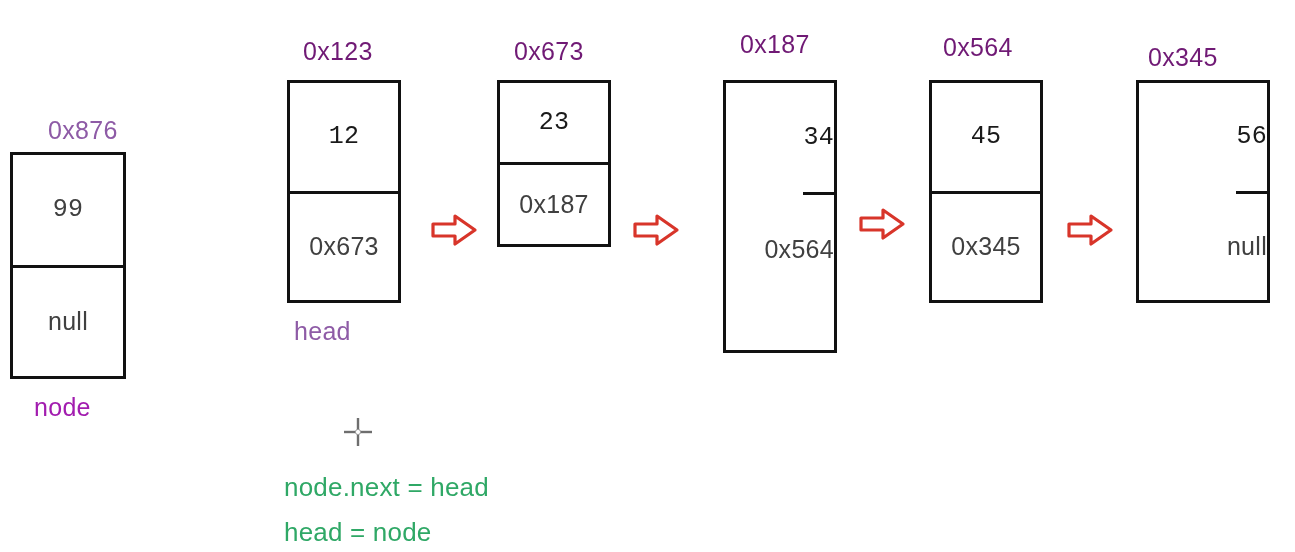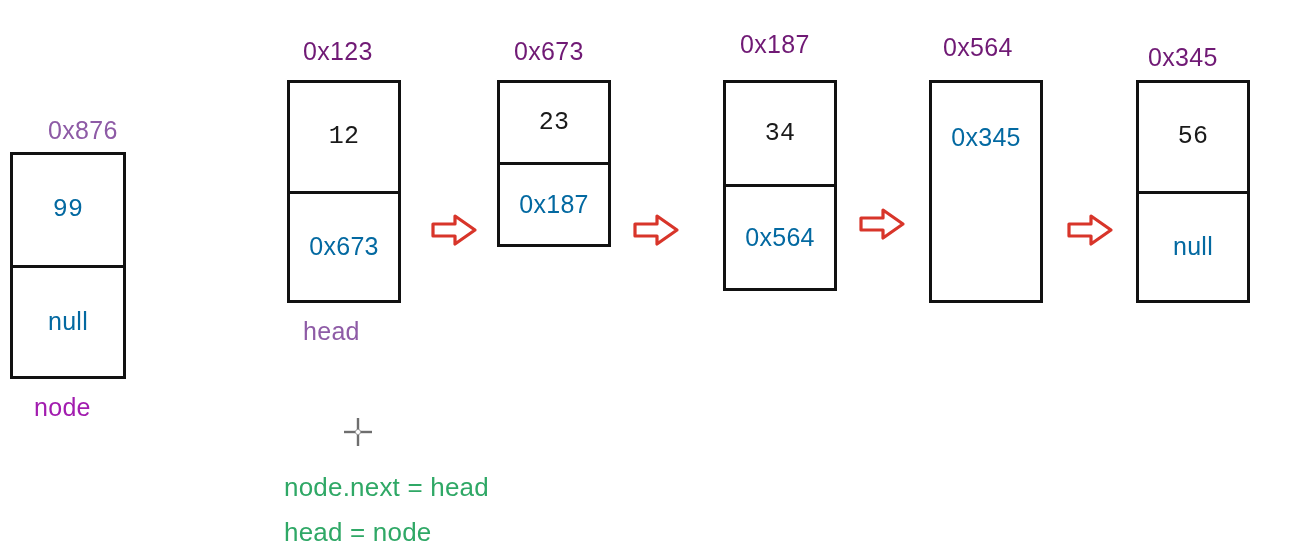--- a/index.html
+++ b/index.html
@@ -45,21 +45,21 @@
   }
   .cell.data {
     border-bottom: 3px solid #111111;
     font-family: Liberation Mono, monospace;
   }
   .cell.ptr {
     border-bottom: 0;
   }
 
   .val-black { color: #1a1a1a; }
-  .val-red   { color: #0369a1; }
+  .val-red   { color: #404040; }
 
   
   .addr-label {
     position: absolute;
     font-size: 25px;
     line-height: 1;
     white-space: nowrap;
     letter-spacing: 0.3px;
   }
   .addr-red    { color: #701a75; }
@@ -112,21 +112,21 @@
 
   <div class="name-label name-red" style="left:34px; top:395px;">node</div>
 
   <div class="addr-label addr-red" style="left:303px; top:39px;">0x123</div>
 
   <div class="node" style="left:287px; top:80px; width:114px; height:223px;">
     <div class="cell data val-black" style="height:112px;">12</div>
     <div class="cell ptr val-red" style="height:108px;">0x673</div>
   </div>
 
-  <div class="name-label name-purple" style="left:303px; top:319px;">head</div>
+  <div class="name-label name-purple" style="left:294px; top:319px;">head</div>
 
   <div class="arrow" style="left:430px; top:212px;">
     <svg width="48" height="36" viewBox="0 0 48 36">
       <polygon points="3,12 25,12 25,4 45,18 25,32 25,24 3,24" fill="#ffffff" stroke="#d8352a" stroke-width="3.2" stroke-linejoin="round"></polygon>
     </svg>
   </div>
 
   <div class="addr-label addr-red" style="left:514px; top:39px;">0x673</div>
 
   <div class="node" style="left:497px; top:80px; width:114px; height:167px;">
@@ -135,46 +135,47 @@
   </div>
 
   <div class="arrow" style="left:632px; top:212px;">
     <svg width="48" height="36" viewBox="0 0 48 36">
       <polygon points="3,12 25,12 25,4 45,18 25,32 25,24 3,24" fill="#ffffff" stroke="#d8352a" stroke-width="3.2" stroke-linejoin="round"></polygon>
     </svg>
   </div>
 
   <div class="addr-label addr-red" style="left:740px; top:32px;">0x187</div>
 
-  <div class="node" style="left:723px; top:80px; width:114px; height:211px;">
+  <div class="node" style="left:723px; top:80px; width:114px; height:273px;align-items:flex-end;">
     <div class="cell data val-black" style="height:112px;">34</div>
     <div class="cell ptr val-red" style="height:108px;">0x564</div>
   </div>
 
   <div class="arrow" style="left:858px; top:206px;">
     <svg width="48" height="36" viewBox="0 0 48 36">
       <polygon points="3,12 25,12 25,4 45,18 25,32 25,24 3,24" fill="#ffffff" stroke="#d8352a" stroke-width="3.2" stroke-linejoin="round"></polygon>
     </svg>
   </div>
 
   <div class="addr-label addr-red" style="left:943px; top:35px;">0x564</div>
 
   <div class="node" style="left:929px; top:80px; width:114px; height:223px;">
+    <div class="cell data val-black" style="height:112px;">45</div>
     <div class="cell ptr val-red" style="height:108px;">0x345</div>
   </div>
 
   <div class="arrow" style="left:1066px; top:212px;">
     <svg width="48" height="36" viewBox="0 0 48 36">
       <polygon points="3,12 25,12 25,4 45,18 25,32 25,24 3,24" fill="#ffffff" stroke="#d8352a" stroke-width="3.2" stroke-linejoin="round"></polygon>
     </svg>
   </div>
 
   <div class="addr-label addr-red" style="left:1148px; top:45px;">0x345</div>
 
-  <div class="node" style="left:1136px; top:80px; width:114px; height:223px;">
+  <div class="node" style="left:1136px; top:80px; width:134px; height:223px;align-items:flex-end;">
     <div class="cell data val-black" style="height:112px;">56</div>
     <div class="cell ptr val-red" style="height:108px;">null</div>
   </div>
 
   <div class="cursor-crosshair" style="left:342px; top:416px;">
     <svg width="32" height="32" viewBox="0 0 32 32">
       <line x1="16" y1="2" x2="16" y2="30" stroke="#6e6e6e" stroke-width="2.4"></line>
       <line x1="2" y1="16" x2="30" y2="16" stroke="#6e6e6e" stroke-width="2.4"></line>
       <circle cx="16" cy="16" r="2.6" fill="#ffffff" stroke="#9a9a9a" stroke-width="1"></circle>
     </svg>

